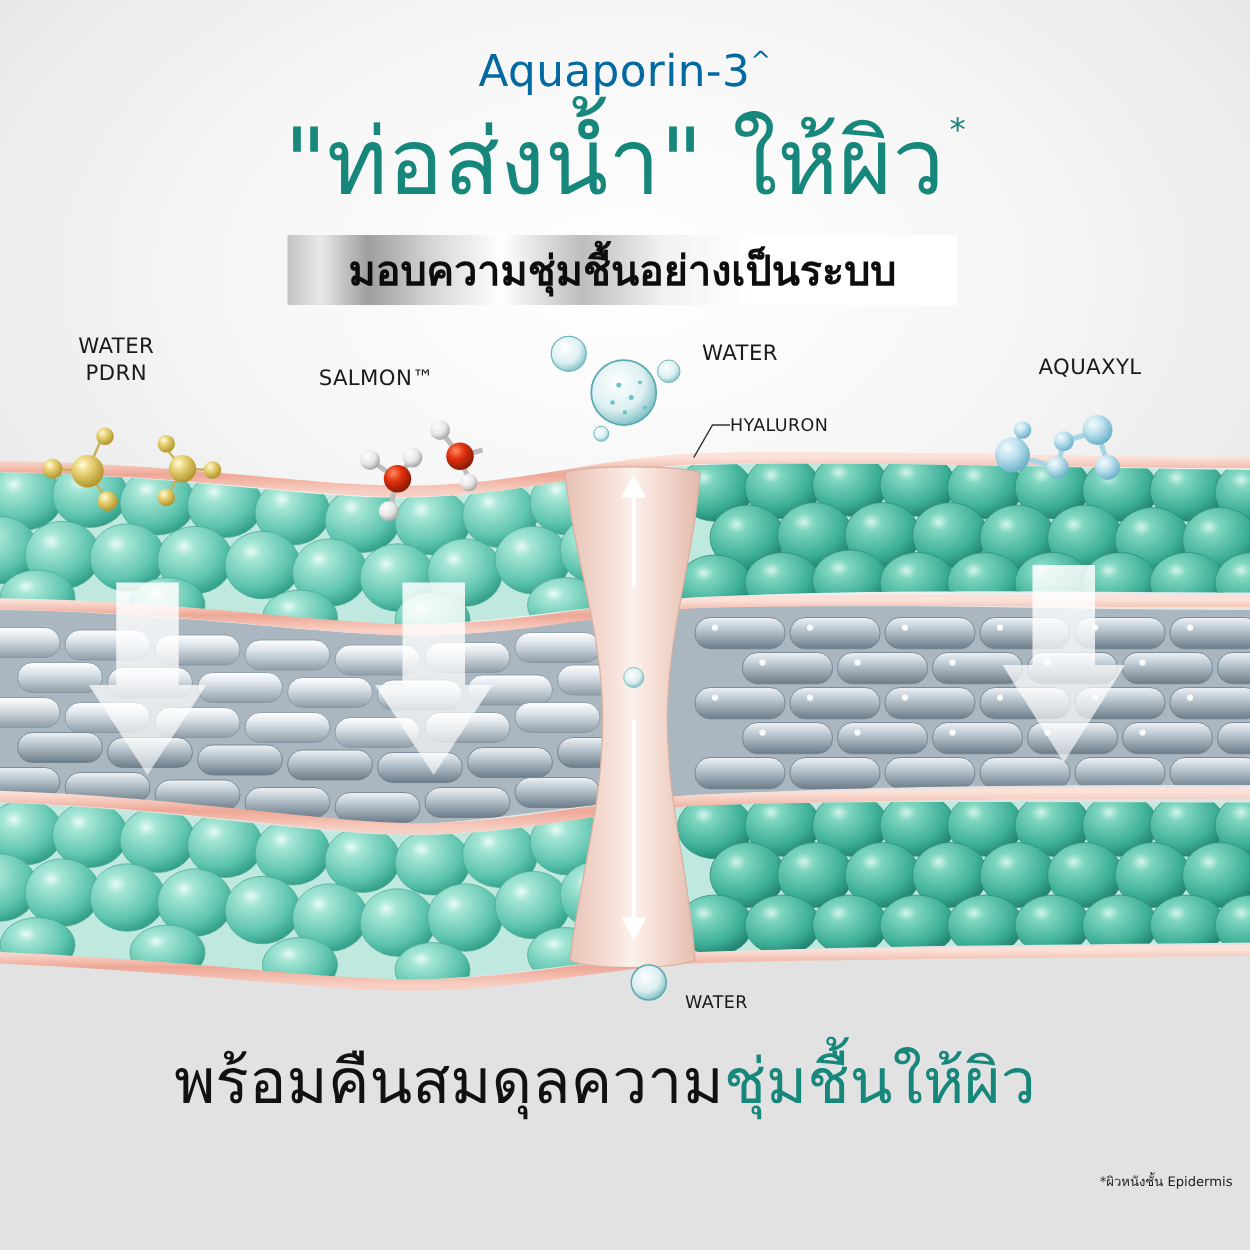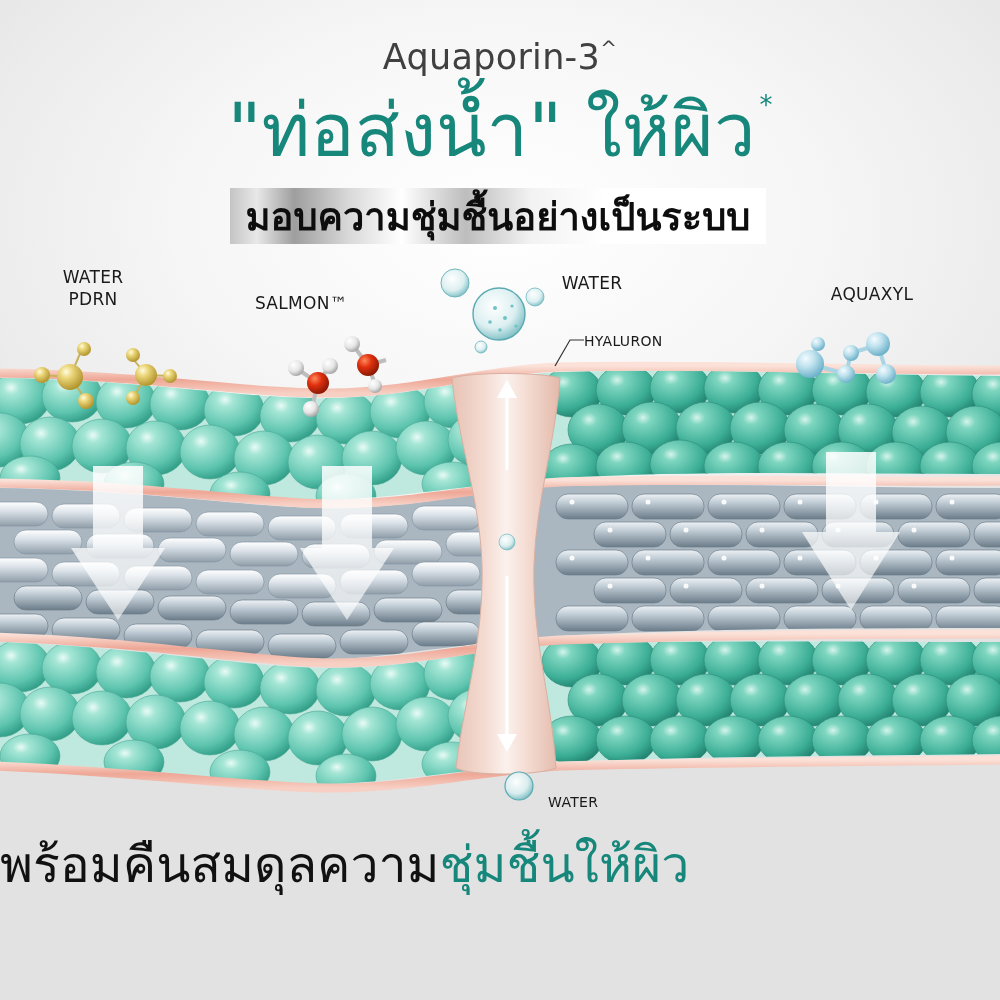--- a/index.html
+++ b/index.html
@@ -8,53 +8,53 @@
       position: relative;
       font-family: "DejaVu Sans", sans-serif;
       background: radial-gradient(ellipse 70% 45% at 50% 22%, #ffffff 0%, #f6f6f6 45%, #ececec 75%, #e2e2e2 100%);
       color: #111;
     }
     .abs { position: absolute; }
 
     
     .kicker {
       left: 0; width: 1000px; top: 36px; text-align: center;
-      font-size: 35px; color: #404040; letter-spacing: 0.3px;
+      font-size: 35px; color: #0369a1; letter-spacing: 0.3px;
       font-family: "DejaVu Sans", sans-serif;
     }
     .kicker sup { font-size: 20px; vertical-align: 14px; }
     .headline {
       left: 0; width: 1000px; top: 92px; text-align: center;
       font-size: 74px; color: #16877a; line-height: 1;
       font-family: "DejaVu Sans", sans-serif; font-weight: normal;
     }
     .headline sup { font-size: 26px; vertical-align: 42px; margin-left: 4px; }
     .banner {
       left: 230px; top: 188px; width: 536px; height: 56px;
       background: linear-gradient(90deg, #c4c4c4 0%, #e8e8e8 5%, #9e9e9e 12%, #d8d8d8 22%, #ffffff 32%, #bdbdbd 44%, #f2f2f2 56%, #ffffff 70%, #ffffff 100%);
       display: flex; align-items: center; justify-content: center;
     }
     .banner span {
-      font-size: 38px; color: #0d0d0d; font-weight: bold;
+      font-size: 33px; color: #0d0d0d; font-weight: bold;
       font-family: Liberation Sans, sans-serif;
     }
 
     
     .label {
       font-size: 17px; color: #1a1a1a; text-align: center; line-height: 22px;
       font-family: "DejaVu Sans", sans-serif; letter-spacing: 0.3px;
     }
     .label.small { font-size: 14px; }
 
     
     .illus { left: 0; top: 0; width: 1000px; height: 1000px; pointer-events: none; }
 
     
     .tagline {
-      left: 0; width: 968px; top: 840px; text-align: left;
+      left: 0; width: 968px; top: 840px; text-align: center;
       font-size: 50px; line-height: 1;
       font-family: "DejaVu Sans", sans-serif;
     }
     .tagline .dark { color: #111; }
     .tagline .teal { color: #16877a; }
     .footnotes {
       right: 14px; top: 938px; text-align: right;
       font-size: 10.5px; line-height: 17px; color: #222;
       font-family: "DejaVu Sans", sans-serif;
     }
@@ -470,13 +470,14 @@
 </div>
 <div class="abs label" style="left:236px; top:292px; width:130px;">SALMON™</div>
 <div class="abs label" style="left:552px; top:272px; width:80px;">WATER</div>
 <div class="abs label small" style="left:584px; top:330px; width:100px; text-align:left;">HYALURON</div>
 <div class="abs label" style="left:812px; top:283px; width:120px;">AQUAXYL</div>
 <div class="abs label small" style="left:548px; top:791px; width:70px; text-align:left;">WATER</div>
 
 <div class="abs tagline"><span class="dark">พร้อมคืนสมดุลความ</span><span class="teal">ชุ่มชื้นให้ผิว</span></div>
 
 <div class="abs footnotes">
+  <div>*ผิวหนังชั้น Epidermis</div>
 </div>
 
 </body></html>

